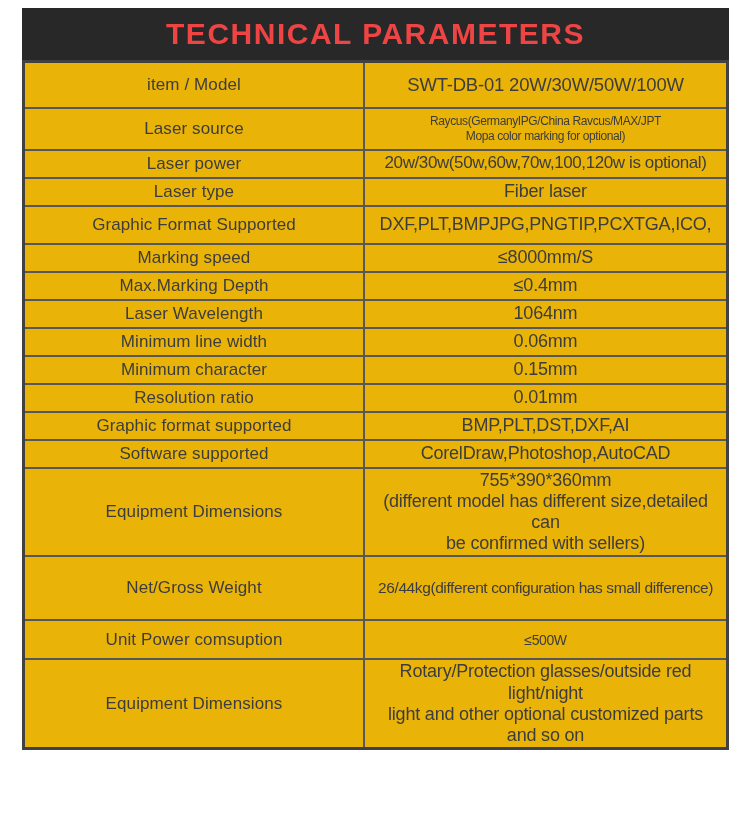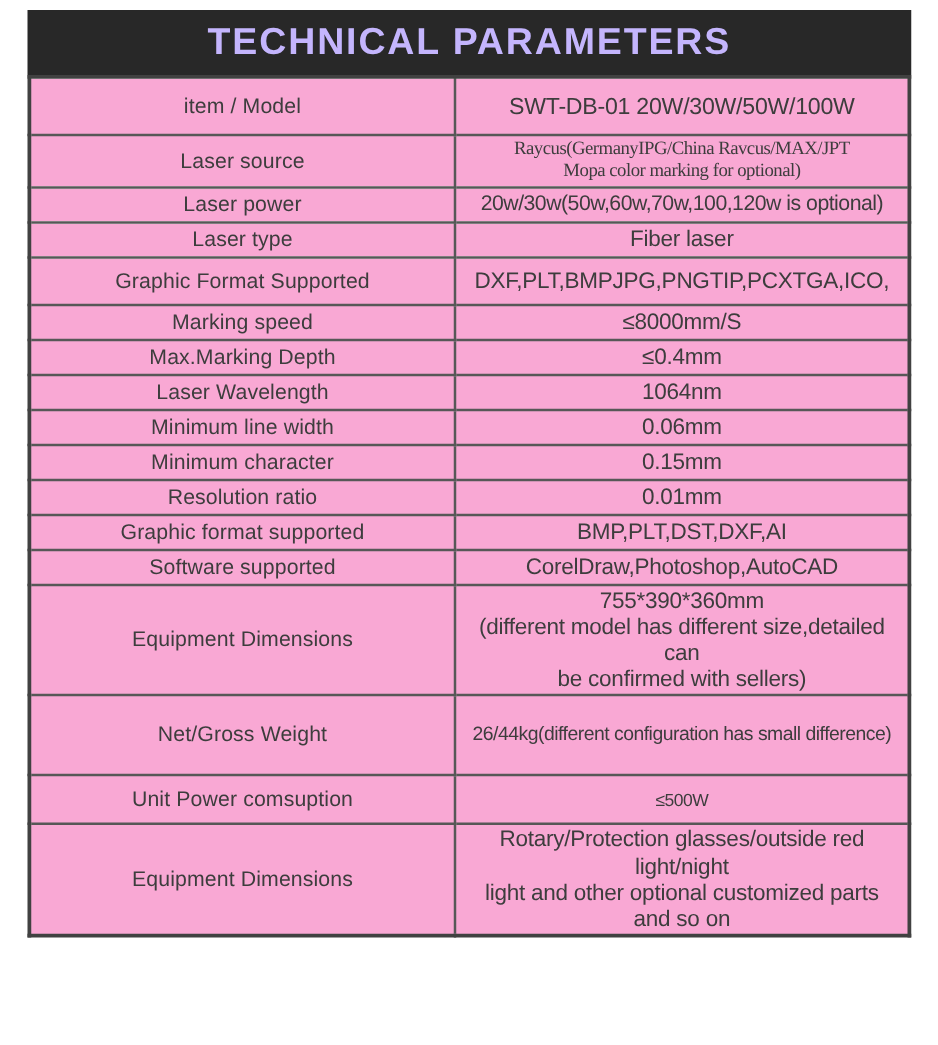--- a/index.html
+++ b/index.html
@@ -11,39 +11,39 @@
     font-family: "Liberation Sans", sans-serif;
     overflow: hidden;
   }
   .header-bar {
     position: absolute;
     left: 22px;
     top: 8px;
     width: 707px;
     height: 52px;
     background: #282828;
-    color: #c4b5fd;
+    color: #ef4444;
     display: flex;
     align-items: center;
     justify-content: center;
     font-size: 30px;
     font-weight: bold;
     letter-spacing: 1.5px;
   }
   table.spec-table {
     position: absolute;
     left: 22px;
     top: 60px;
     width: 707px;
     border-collapse: collapse;
     table-layout: fixed;
     border: 3px solid #414141;
   }
   table.spec-table td {
-    background: #f9a8d4;
+    background: #eab308;
     border: 2px solid #575757;
     text-align: center;
     vertical-align: middle;
     color: #3d3d3d;
     padding: 1px 6px;
     overflow: hidden;
   }
   td.label-cell {
     width: 326px;
     font-size: 17px;
@@ -60,21 +60,21 @@
   tr:nth-child(1)  { height: 46px; }
   tr:nth-child(2)  { height: 42px; }
   tr:nth-child(5)  { height: 38px; }
   tr:nth-child(14) { height: 42px; }
   tr:nth-child(15) { height: 64px; }
   tr:nth-child(16) { height: 39px; }
   tr:nth-child(17) { height: 39px; }
   tr:nth-child(18) { height: 47px; }
   
   tr:nth-child(1)  td.value-cell { font-size: 18.5px; }
-  tr:nth-child(2)  td.value-cell { font-size: 15px; letter-spacing: -0.4px; font-family: Liberation Serif, serif; }
+  tr:nth-child(2)  td.value-cell { font-size: 12px; letter-spacing: -0.4px; }
   tr:nth-child(3)  td.value-cell { font-size: 17px;   letter-spacing: -0.4px; }
   tr:nth-child(15) td.value-cell { font-size: 15.5px; letter-spacing: -0.4px; }
   tr:nth-child(16) td.value-cell { font-size: 14px;   letter-spacing: -0.4px; }
   tr:nth-child(18) td.value-cell { font-size: 15.5px; letter-spacing: -0.5px; font-family: Liberation Serif, serif; }
 </style>
 </head>
 <body>
 
 <div class="page">
 

